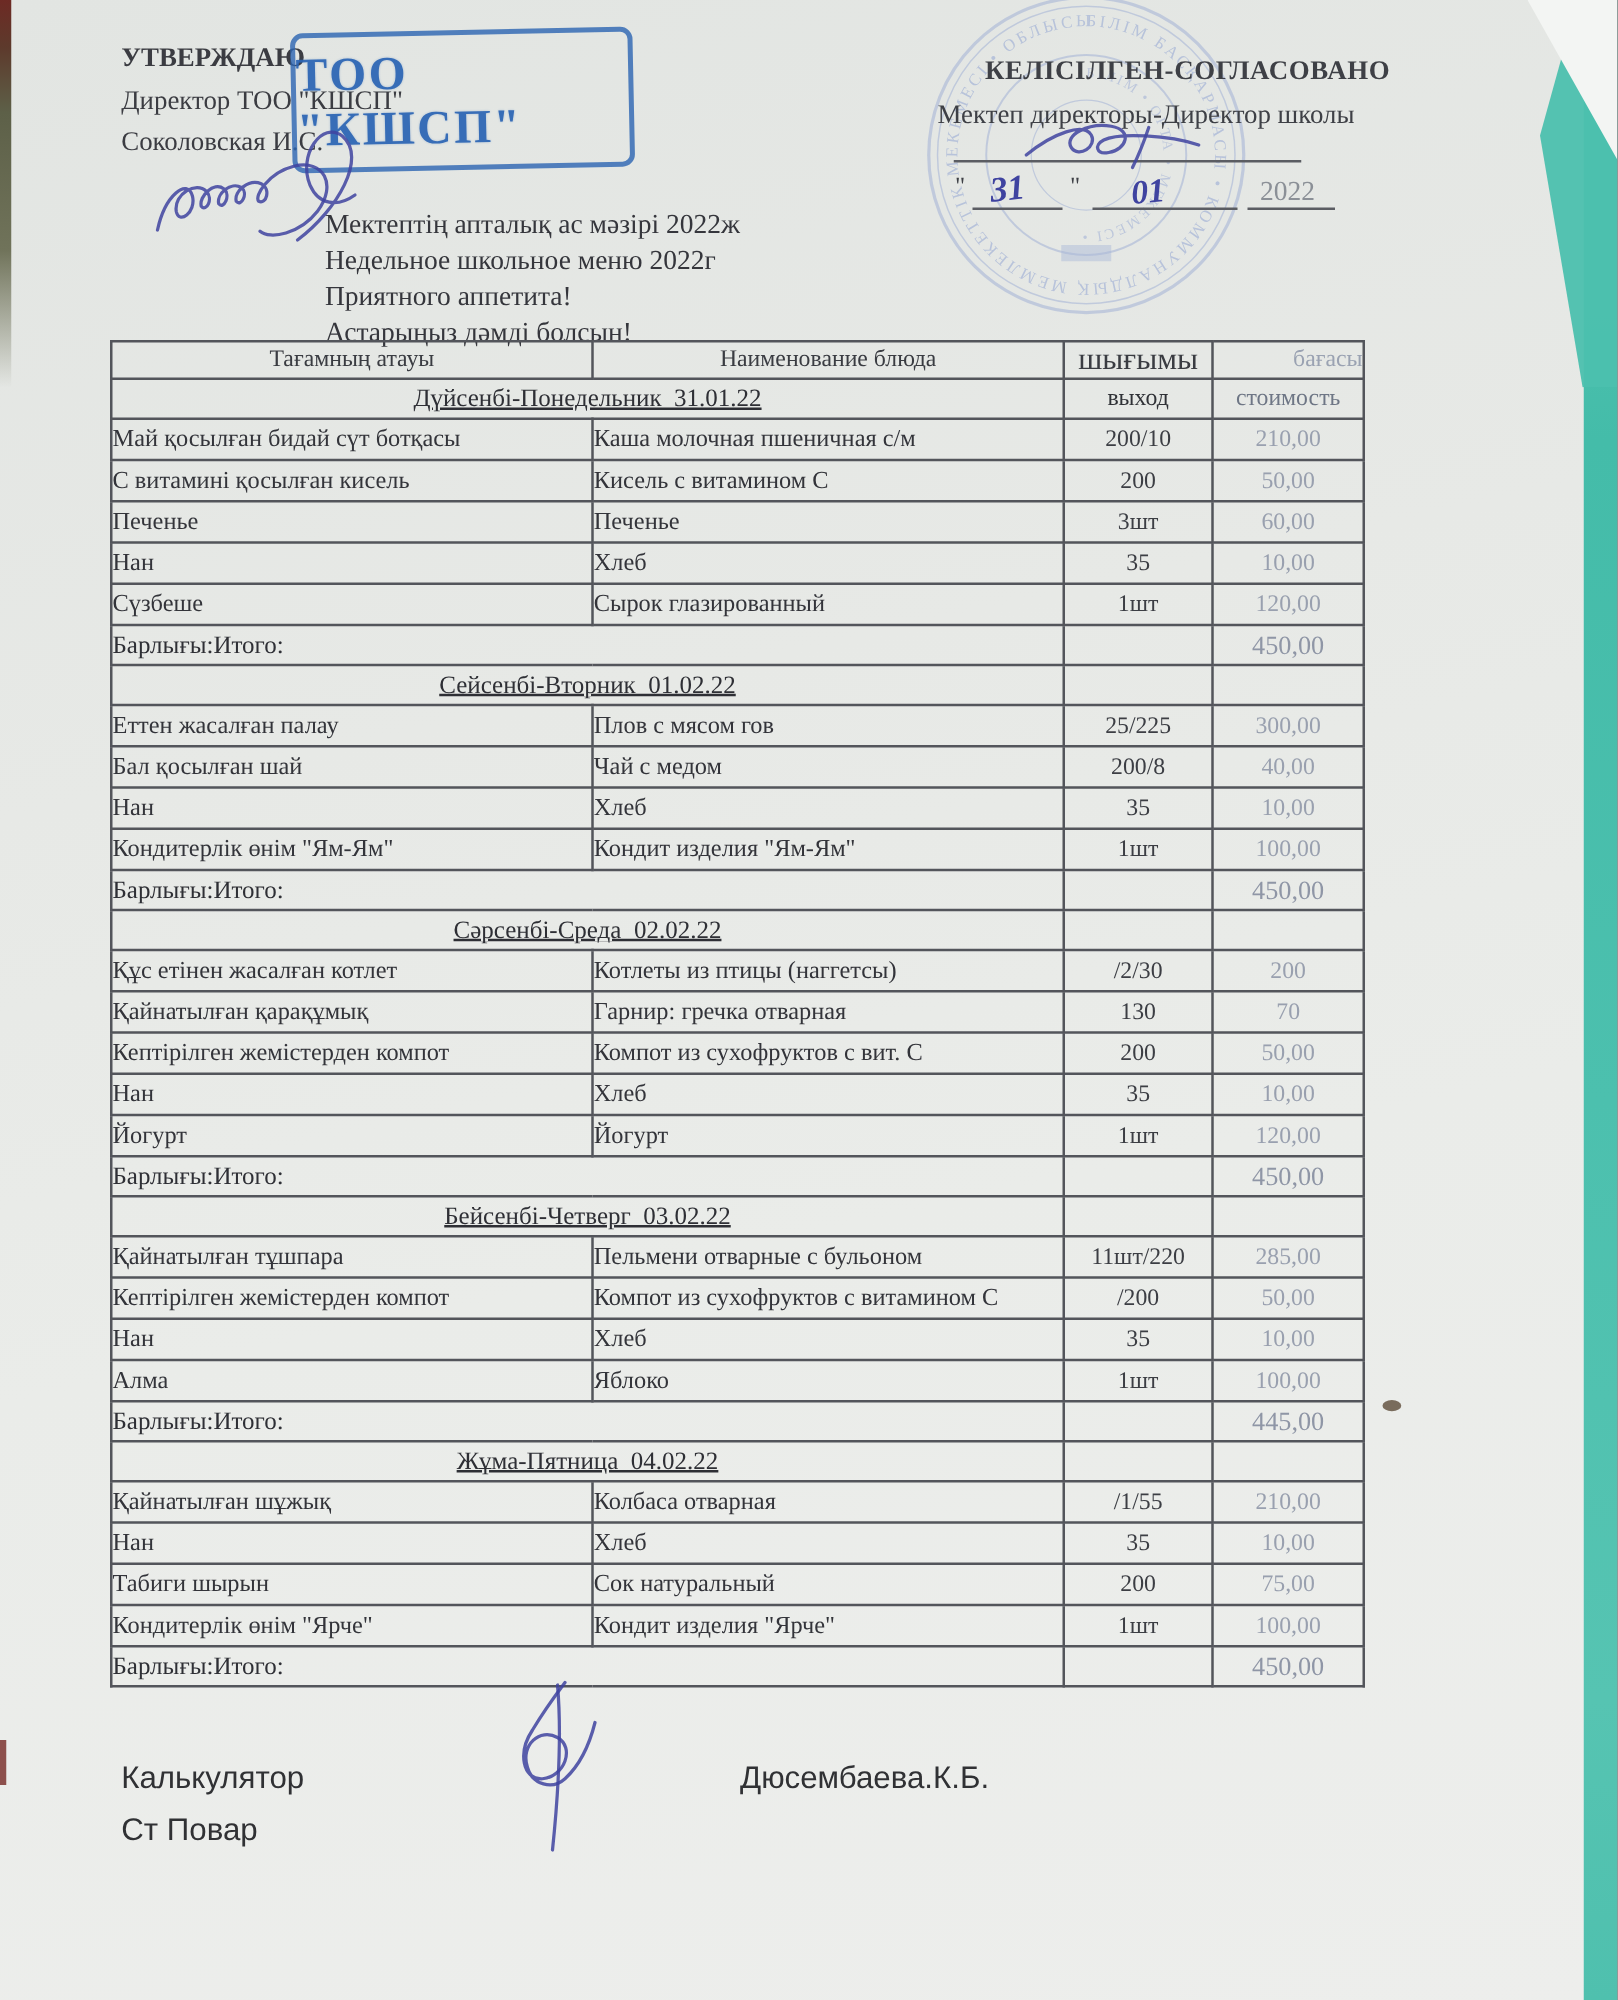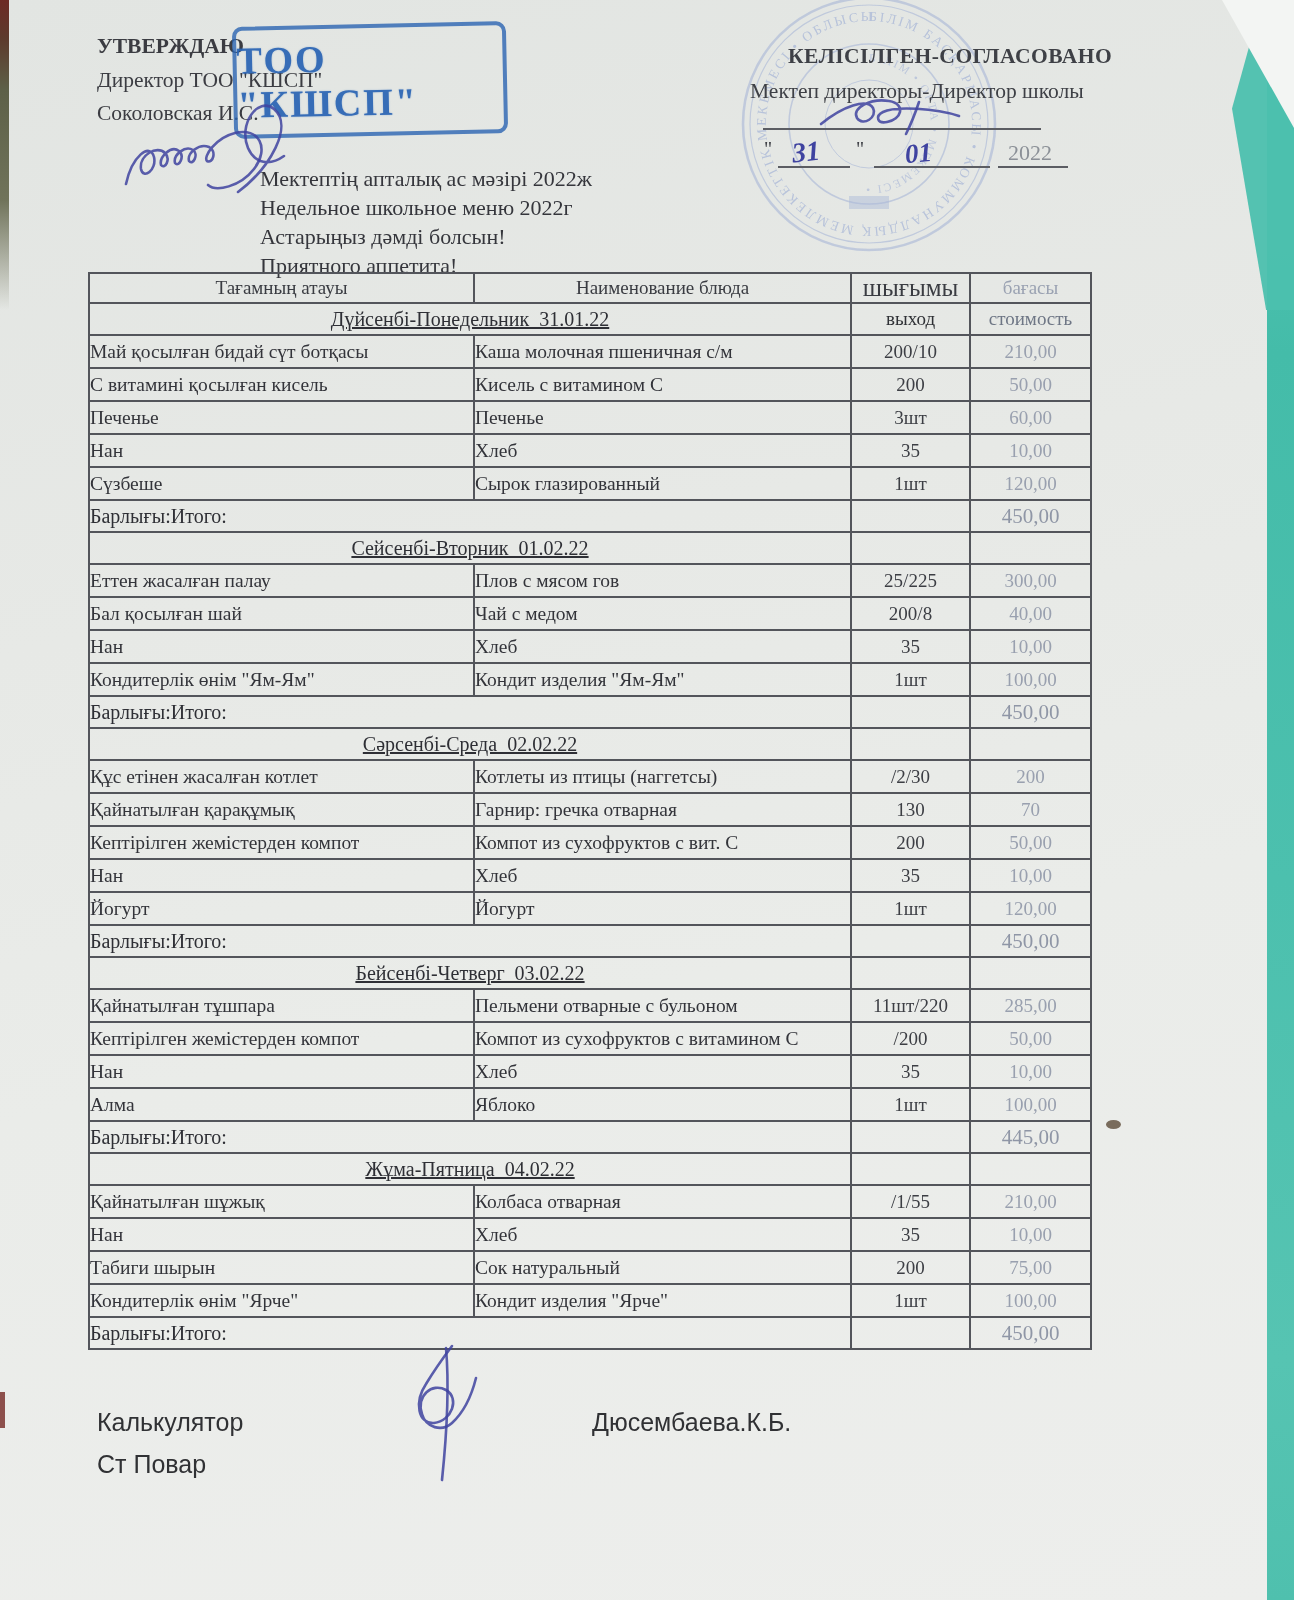--- a/index.html
+++ b/index.html
@@ -48,21 +48,21 @@
     font-size:22px;color:#35363c;line-height:29px;}
 
   
   table.menu{position:absolute;left:88px;top:272px;width:1002px;border-collapse:collapse;
     table-layout:fixed;font-family:"Liberation Serif", serif;}
   table.menu td,table.menu th{border:2px solid #53555b;vertical-align:middle;overflow:hidden;
     white-space:nowrap;font-weight:normal;padding:0;}
   tr.h1{height:30px;}  tr.h2{height:32px;}  tr.r{height:33px;}  tr.sec{height:32px;}  tr.tot{height:32px;}
   .c1h,.c2h{text-align:center;font-size:19px;color:#3a3c42;}
   .c3h{text-align:center;font-size:25px;color:#3a3c42;}
-  .c4h{text-align:center;font-size:19px;color:#9aa2b2;}
+  .c4h{text-align:right;font-size:19px;color:#9aa2b2;}
   .c3b{text-align:center;font-size:19px;font-weight:bold;color:#2f3136;}
   .c4b{text-align:center;font-size:19px;font-weight:bold;color:#6e7685;}
   .day-title{font-weight:bold;text-decoration:underline;text-align:center;font-size:20px;color:#2e2f35;}
   td.kk,td.ru{text-align:left;padding-left:8px;font-size:19.5px;color:#33343a;}
   td.out{text-align:center;font-size:19px;color:#3c3e44;}
   td.price{text-align:center;font-size:19px;color:#99a0af;}
   td.total-label{font-weight:bold;text-align:left;padding-left:8px;font-size:20px;color:#2e2f35;}
   td.total-price{text-align:center;font-size:21px;color:#8f96a6;}
 
   .footer-text{position:absolute;font-family:"Liberation Sans", sans-serif;font-size:25px;color:#303134;}
@@ -130,22 +130,22 @@
   <div class="t hand" style="left:792px;top:136px;font-size:28px;transform:rotate(-6deg);">31</div>
   <div class="t right-head" style="left:856px;top:138px;font-size:20px;">"</div>
   <div class="line" style="left:874px;top:166px;width:116px;"></div>
   <div class="t hand" style="left:905px;top:138px;font-size:27px;transform:rotate(-5deg);">01</div>
   <div class="line" style="left:998px;top:166px;width:70px;"></div>
   <div class="t" style="left:1008px;top:140px;font-size:22px;color:#8b9097;">2022</div>
 
   <div class="title-block">
     <div>Мектептің апталық ас мәзірі 2022ж</div>
     <div>Недельное школьное меню 2022г</div>
+    <div>Приятного аппетита!</div>
     <div>Астарыңыз дәмді болсын!</div>
-    <div>Приятного аппетита!</div>
   </div>
 
   <table class="menu">
     <colgroup>
       <col style="width:385px">
         <col style="width:377px">
         <col style="width:119px">
         <col style="width:121px">
     </colgroup>
     <thead>

